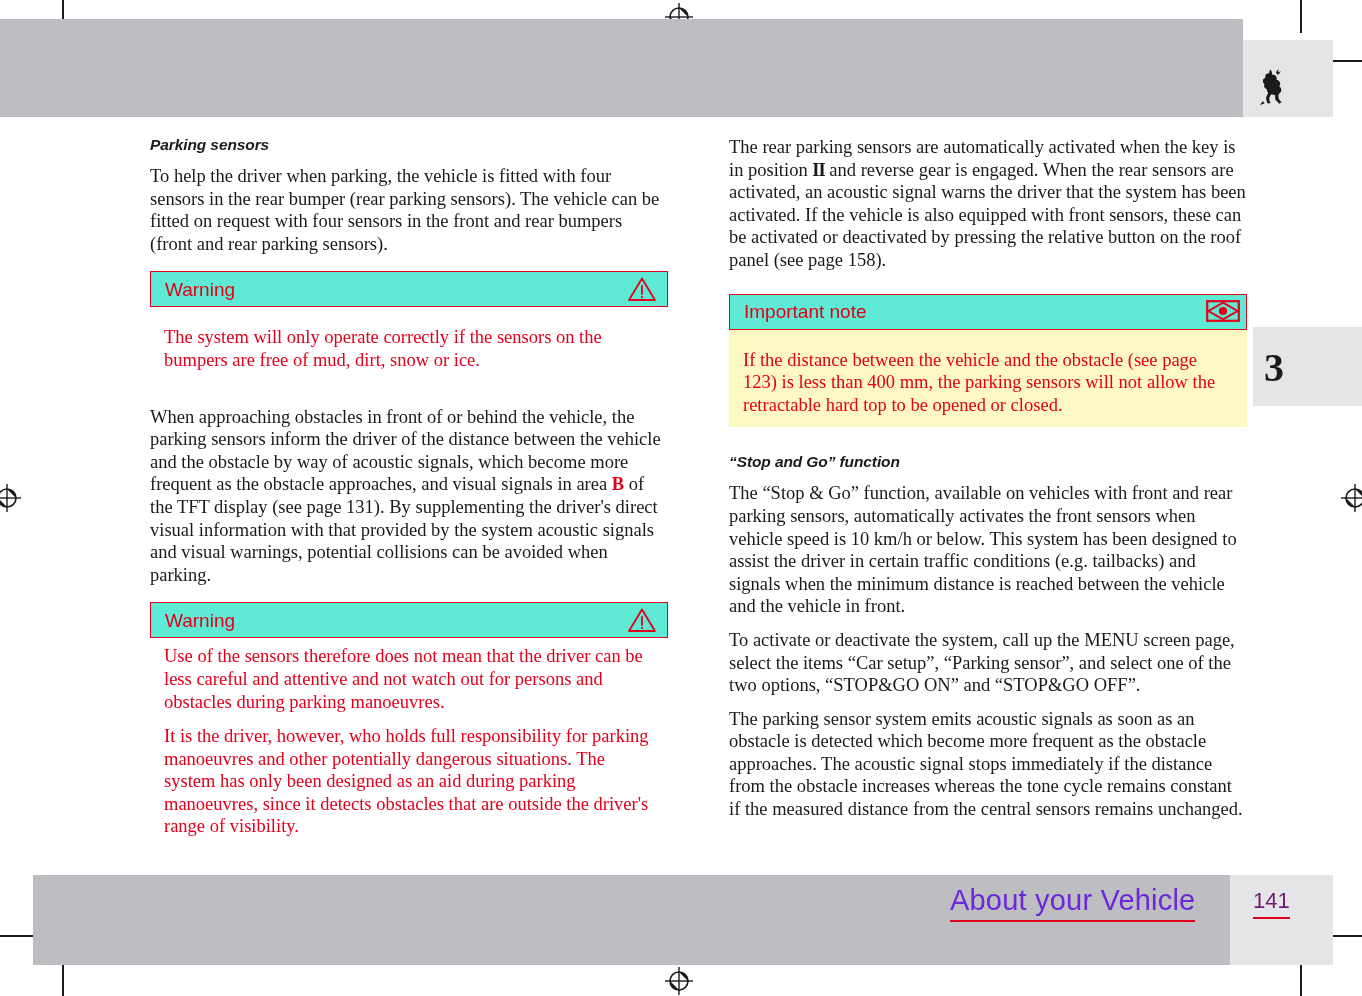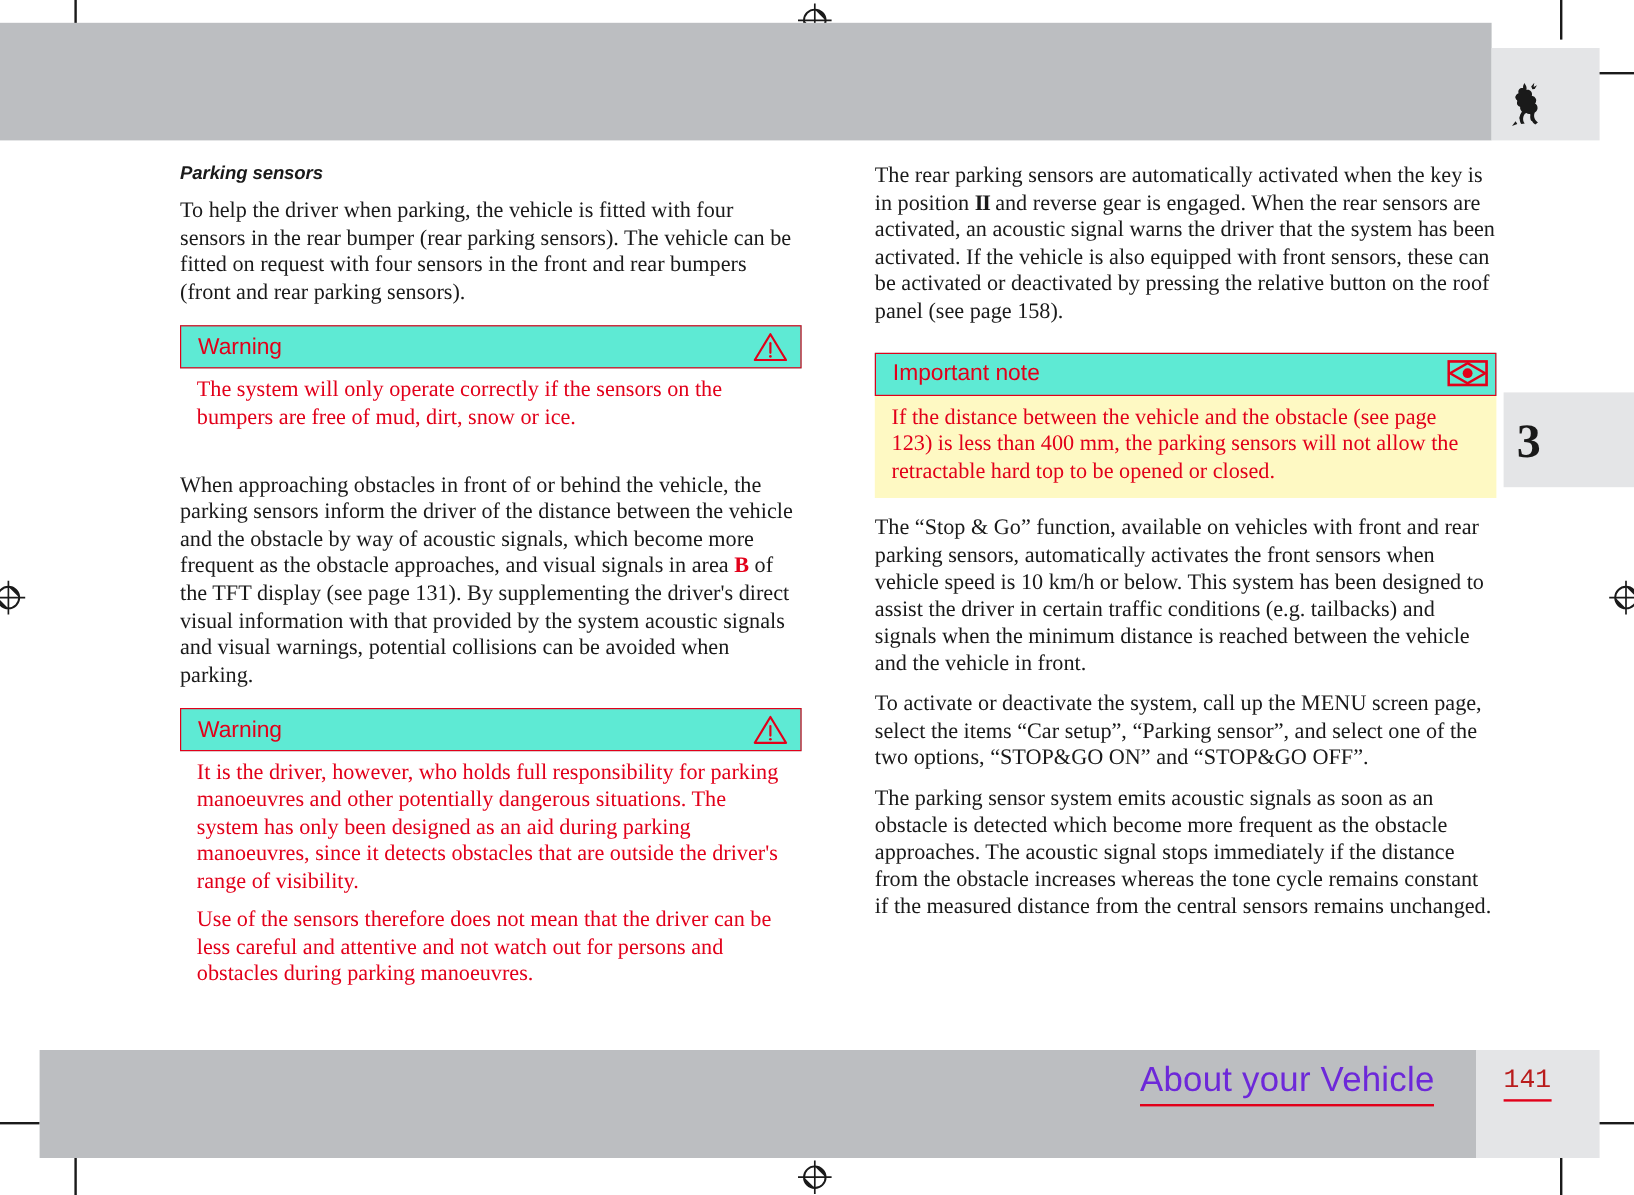--- a/index.html
+++ b/index.html
@@ -96,23 +96,23 @@
     font-size: 29px;
     color: #6d28d9;
     letter-spacing: 0.2px;
     padding-bottom: 3px;
     border-bottom: 2px solid #e2001a;
   }
   .footer-pageno {
     position: absolute;
     left: 1253px;
     top: 888px;
-    font-family: Liberation Mono, monospace;
+    font-family: Liberation Sans, sans-serif;
     font-size: 22px;
-    color: #b91c1c;
+    color: #701a75;
     padding-bottom: 3px;
     border-bottom: 2px solid #e2001a;
   }
 
   
   .col {
     position: absolute;
     top: 136px;
     width: 518px;
   }
@@ -177,21 +177,21 @@
     box-sizing: border-box;
   }
   .callout-body.grey { background: #fef9c3; padding-bottom: 11px; }
   .callout-body p {
     font-family: "Liberation Serif", serif;
     font-size: 18.5px;
     line-height: 22.6px;
     color: #e2001a;
     margin: 0 0 10px 0;
   }
-  .callout-body p:last-child { margin-bottom: 0; }
+  .callout-body p:last-child { margin-bottom: 0; margin-top: 12px; }
 
   .spacer-after-callout { height: 14px; }
 </style>
 </head>
 <body>
 
 <div class="cropmark" style="left:62px; top:0; width:2px; height:33px;"></div>
 <div class="cropmark" style="left:0; top:60px; width:33px; height:2px;"></div>
 <div class="cropmark" style="left:1300px; top:0; width:2px; height:33px;"></div>
 <div class="cropmark" style="left:1330px; top:60px; width:32px; height:2px;"></div>
@@ -298,22 +298,22 @@
       <span class="callout-head-title">Warning</span>
       <span class="callout-icon">
         <svg width="30" height="26" viewBox="0 0 30 26">
           <path d="M15 2.5 L28 24 L2 24 Z" fill="none" stroke="#e2001a" stroke-width="1.8" stroke-linejoin="round"></path>
           <line x1="15" y1="10" x2="15" y2="18" stroke="#e2001a" stroke-width="1.8" stroke-linecap="round"></line>
           <circle cx="15" cy="21" r="1.1" fill="#e2001a"></circle>
         </svg>
       </span>
     </div>
     <div class="callout-body">
+      <p>Use of the sensors therefore does not mean that the driver can be less careful and attentive and not watch out for persons and obstacles during parking manoeuvres.</p>
       <p>It is the driver, however, who holds full responsibility for parking manoeuvres and other potentially dangerous situations. The system has only been designed as an aid during parking manoeuvres, since it detects obstacles that are outside the driver's range of visibility.</p>
-      <p>Use of the sensors therefore does not mean that the driver can be less careful and attentive and not watch out for persons and obstacles during parking manoeuvres.</p>
     </div>
   </div>
 
 </div>
 
 <div class="col col-right">
 
   <p class="body"><span>The rear parking sensors are automatically activated when the key is in position </span><span class="keypos">II</span><span> and reverse gear is engaged. When the rear sensors are activated, an acoustic signal warns the driver that the system has been activated. If the vehicle is also equipped with front sensors, these can be activated or deactivated by pressing the relative button on the roof panel (see page 158).</span></p>
 
   <div class="callout" style="margin-top:22px;">
@@ -325,20 +325,21 @@
           <path d="M2.4 12 L17 3.6 L31.6 12 L17 20.4 Z" fill="none" stroke="#e2001a" stroke-width="2"></path>
           <circle cx="17" cy="12" r="4.1" fill="#e2001a"></circle>
         </svg>
       </span>
     </div>
     <div class="callout-body grey">
       <p>If the distance between the vehicle and the obstacle (see page 123) is less than 400 mm, the parking sensors will not allow the retractable hard top to be opened or closed.</p>
     </div>
   </div>
 
+  <h3 class="sec-heading spaced">“Stop and Go” function</h3>
   <p class="body">The “Stop &amp; Go” function, available on vehicles with front and rear parking sensors, automatically activates the front sensors when vehicle speed is 10 km/h or below. This system has been designed to assist the driver in certain traffic conditions (e.g. tailbacks) and signals when the minimum distance is reached between the vehicle and the vehicle in front.</p>
   <p class="body">To activate or deactivate the system, call up the MENU screen page, select the items “Car setup”, “Parking sensor”, and select one of the two options, “STOP&amp;GO ON” and “STOP&amp;GO OFF”.</p>
 
   <p class="body">The parking sensor system emits acoustic signals as soon as an obstacle is detected which become more frequent as the obstacle approaches. The acoustic signal stops immediately if the distance from the obstacle increases whereas the tone cycle remains constant if the measured distance from the central sensors remains unchanged.</p>
 
 </div>
 
 <div class="footer-bar"></div>
 <div class="footer-page-block"></div>
 <div class="footer-title">About your Vehicle</div>

